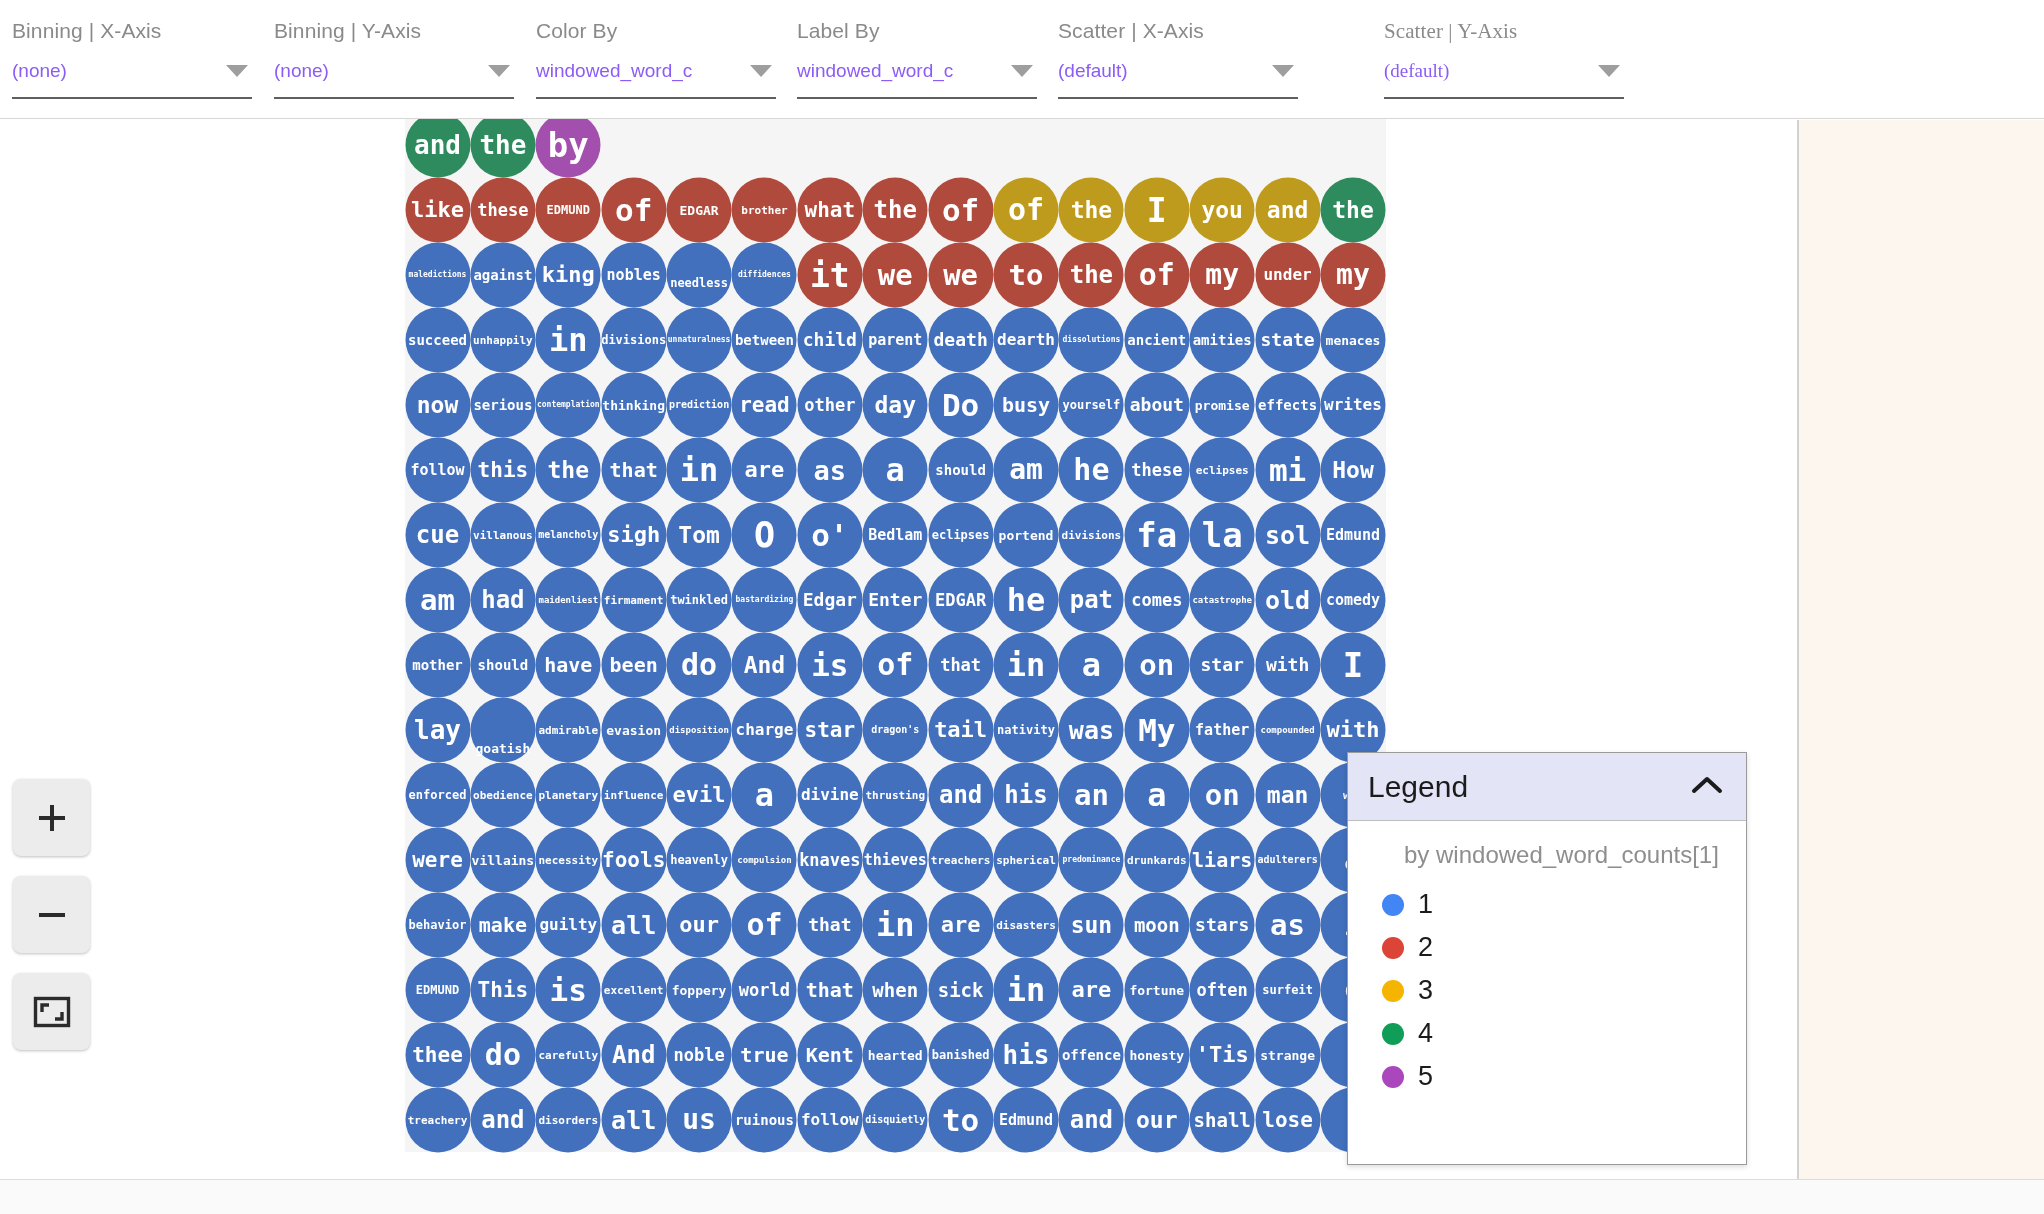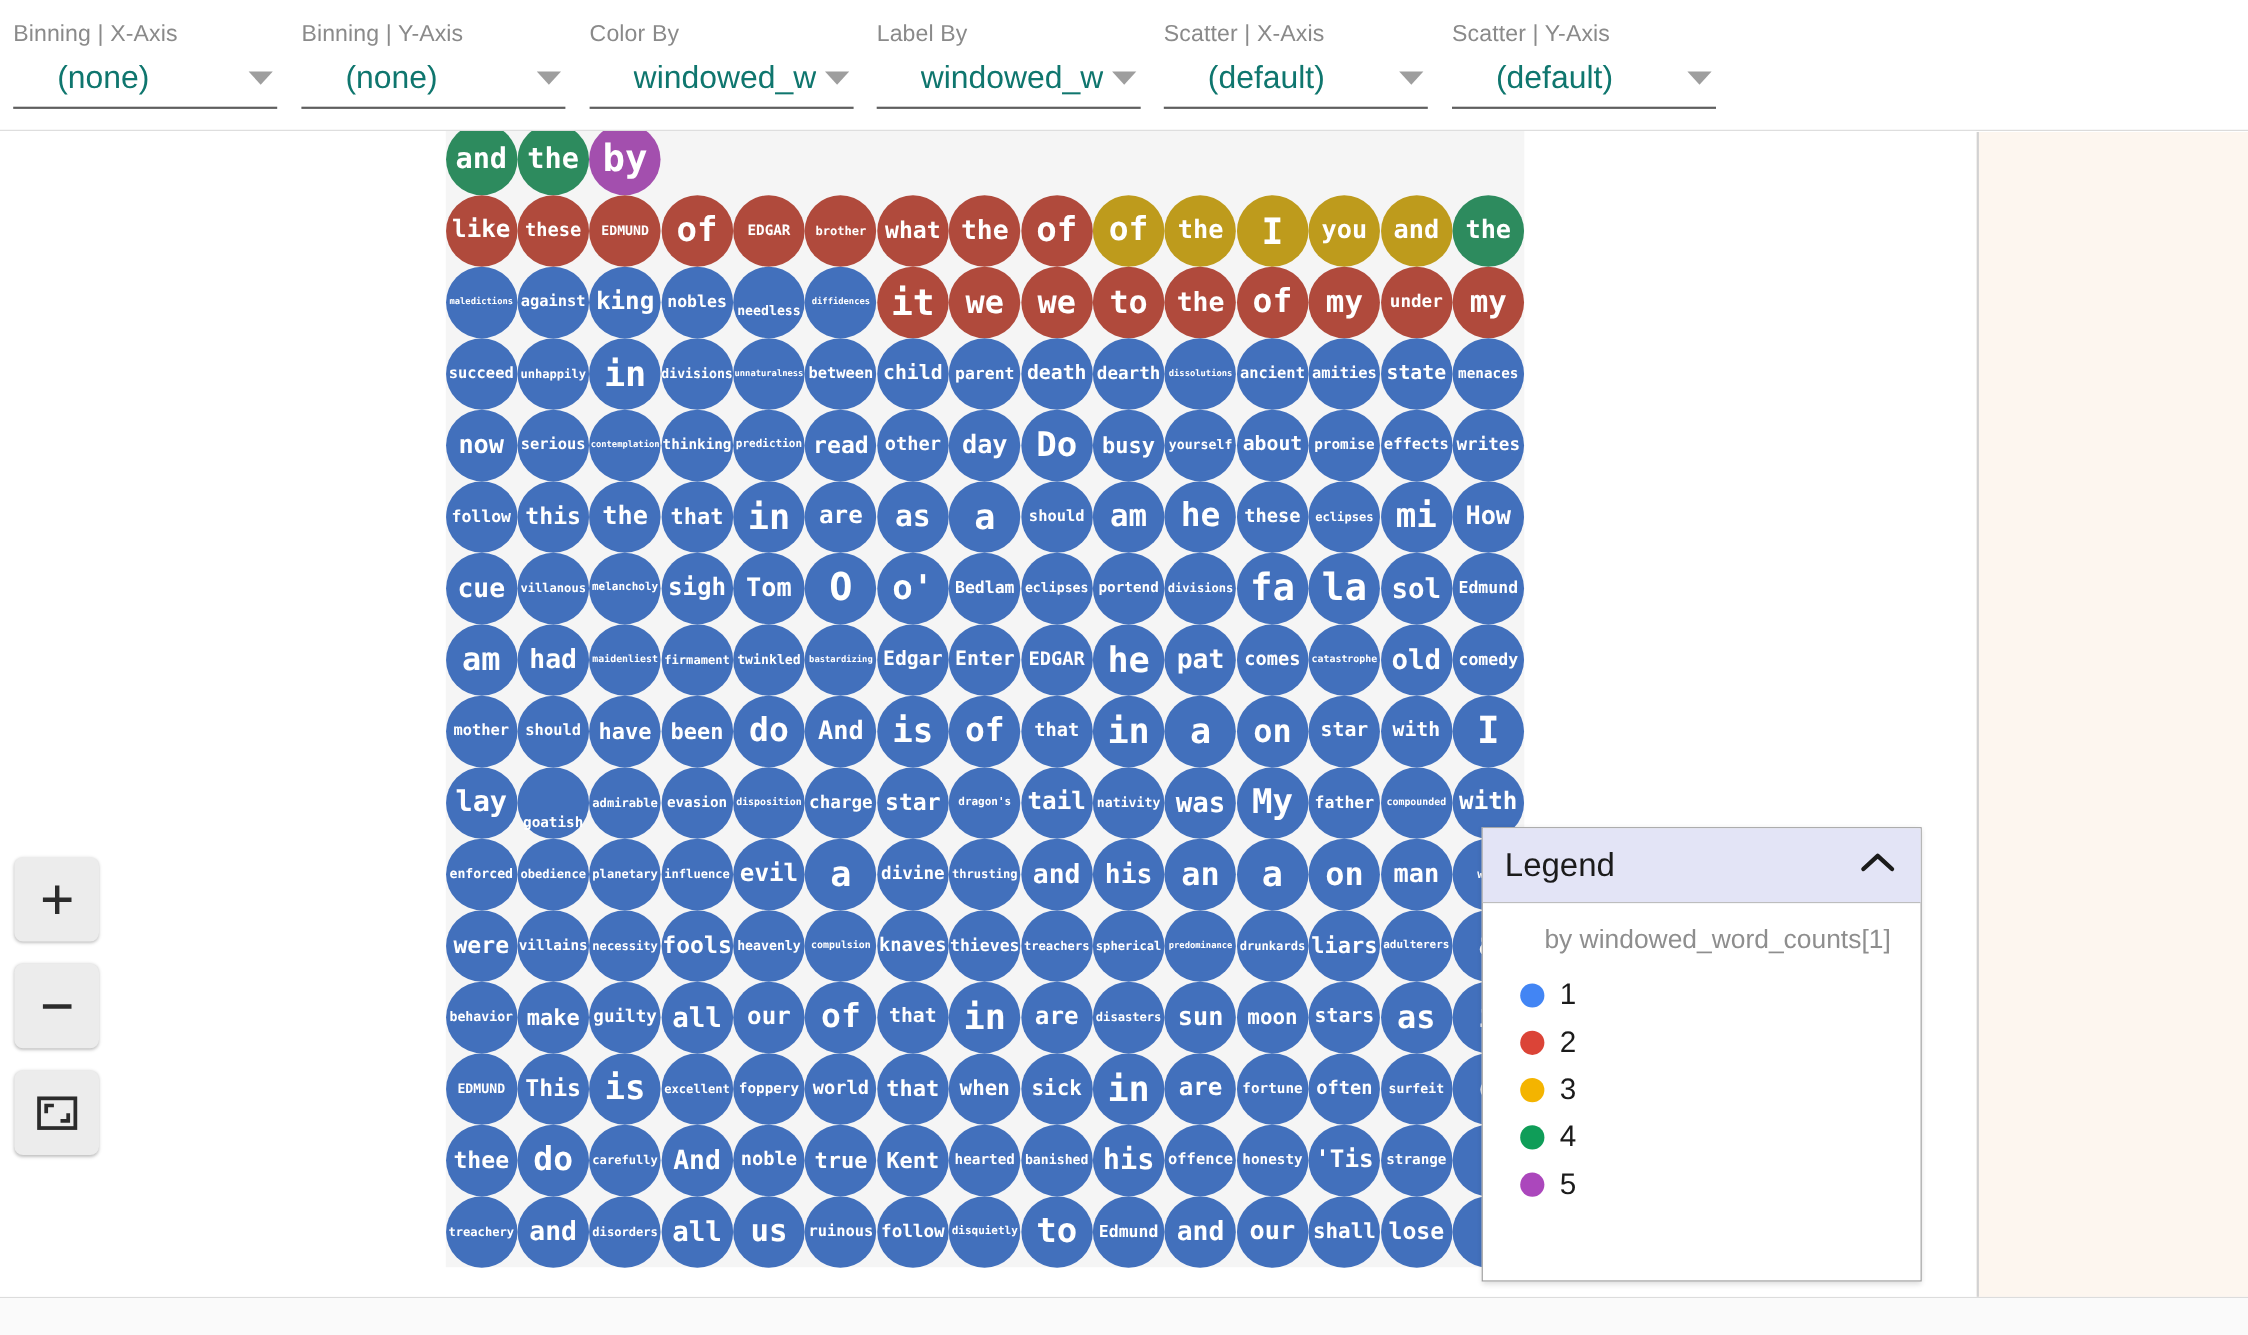--- a/index.html
+++ b/index.html
@@ -36,28 +36,27 @@
   .sf-control {
     margin-top: 5px;
     height: 50px;
     border-bottom: 2px solid #5f5f5f;
     display: flex;
     align-items: center;
     justify-content: space-between;
     padding-right: 4px;
   }
   .sf-value {
-    font-size: 29px;
-    color: #0f766e;
+    font-size: 19px;
+    color: #8b5cf6;
     line-height: 36px;
     white-space: nowrap;
     overflow: hidden;
     flex: 1 1 auto;
     padding-bottom: 4px;
-    margin-left: 40px;
   }
   .sf-caret {
     flex: 0 0 auto;
     width: 0; height: 0;
     margin-left: 8px;
     margin-bottom: 4px;
     border-left: 11px solid transparent;
     border-right: 11px solid transparent;
     border-top: 12px solid #9e9e9e;
   }
@@ -242,21 +241,21 @@
         <div class="sf-caret"></div>
       </div>
     </div>
     <div class="select-field" style="left: 1058px; width: 240px;">
       <div class="sf-label">Scatter | X-Axis</div>
       <div class="sf-control">
         <div class="sf-value">(default)</div>
         <div class="sf-caret"></div>
       </div>
     </div>
-    <div class="select-field" style="left: 1320px; width: 240px;">
+    <div class="select-field" style="left: 1384px; width: 240px; font-family: Liberation Serif, serif;">
       <div class="sf-label">Scatter | Y-Axis</div>
       <div class="sf-control">
         <div class="sf-value">(default)</div>
         <div class="sf-caret"></div>
       </div>
     </div>
   </div>
 
 <div id="canvas-area">
   <div id="grid-wrap">

